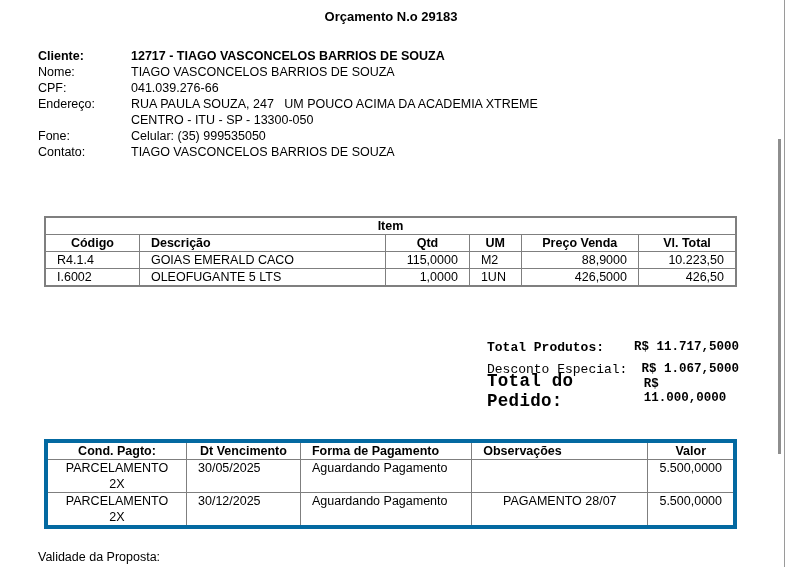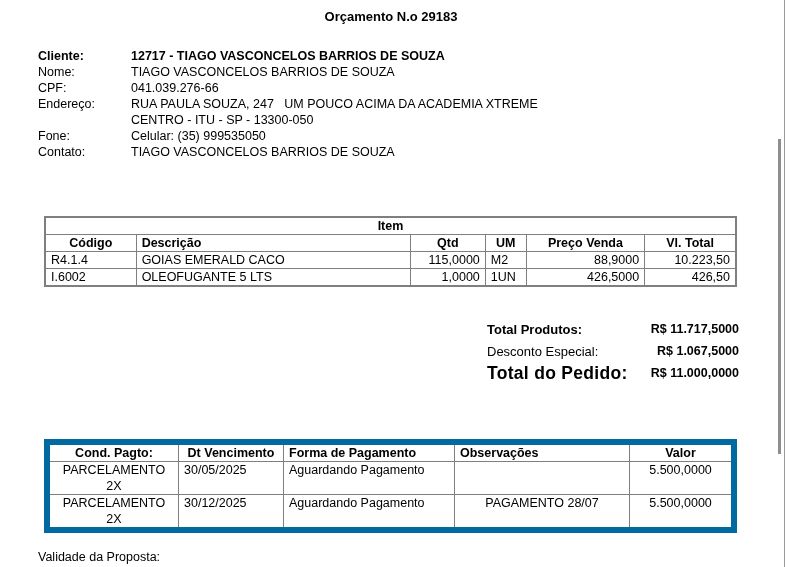--- a/index.html
+++ b/index.html
@@ -9,33 +9,33 @@
     font-family: "Liberation Sans", sans-serif; font-size: 12.5px;
   }
   .page { position: absolute; left: 0; top: 0; width: 778px; height: 567px; }
   .title { position: absolute; left: 0; width: 782px; top: 9px; text-align: center; font-weight: bold; font-size: 13px; }
   .info { position: absolute; left: 38px; top: 48px; }
   .info-row { display: flex; height: 16px; line-height: 16px; white-space: pre; }
   .info-row .lbl { width: 93px; }
   .info-row.bold { font-weight: bold; }
 
   table { border-collapse: collapse; position: absolute; }
-  td, th { border: 1px solid #7f7f7f; padding: 0 5px; height: 16px; line-height: 16px; font-size: 12.5px; margin-left: 46px; }
+  td, th { border: 1px solid #7f7f7f; padding: 0 11px; height: 16px; line-height: 16px; font-size: 12.5px; margin-left: 46px; }
   table.items { left: 44px; top: 216px; width: 693px; border: 2px solid #7f7f7f; }
   table.items th { font-weight: bold; }
   .c { text-align: center; } .r { text-align: right; } .l { text-align: left; }
 
-  .totals { position: absolute; left: 487px; top: 318px; width: 252px; }
+  .totals { position: absolute; left: 487px; top: 336px; width: 252px; font-family: Liberation Mono, monospace; }
   .tot-row { display: flex; justify-content: space-between; height: 22px; align-items: center; }
   .tot-row .lab { font-weight: bold; font-size: 13px; }
   .tot-row .lab.normal { font-weight: normal; }
   .tot-row .val { font-weight: bold; font-size: 12.5px; }
   .tot-row.big .lab { font-size: 17.5px; font-weight: bold; letter-spacing: 0.3px; }
 
-  table.pay { left: 44px; top: 439px; width: 693px; border: 6px solid #0369a1; }
+  table.pay { left: 44px; top: 439px; width: 693px; border: 4px solid #0369a1; }
   table.pay td { vertical-align: top; }
   table.pay th { font-weight: bold; }
   .validade { position: absolute; left: 38px; top: 550px; }
 
   .scroll-track { position: absolute; left: 784px; top: 0; width: 1px; height: 567px; background: #9a9a9a; }
   .scroll-thumb { position: absolute; left: 778px; top: 139px; width: 3px; height: 315px; background: #8e8e8e; }
 </style>
 </head>
 <body>
 

